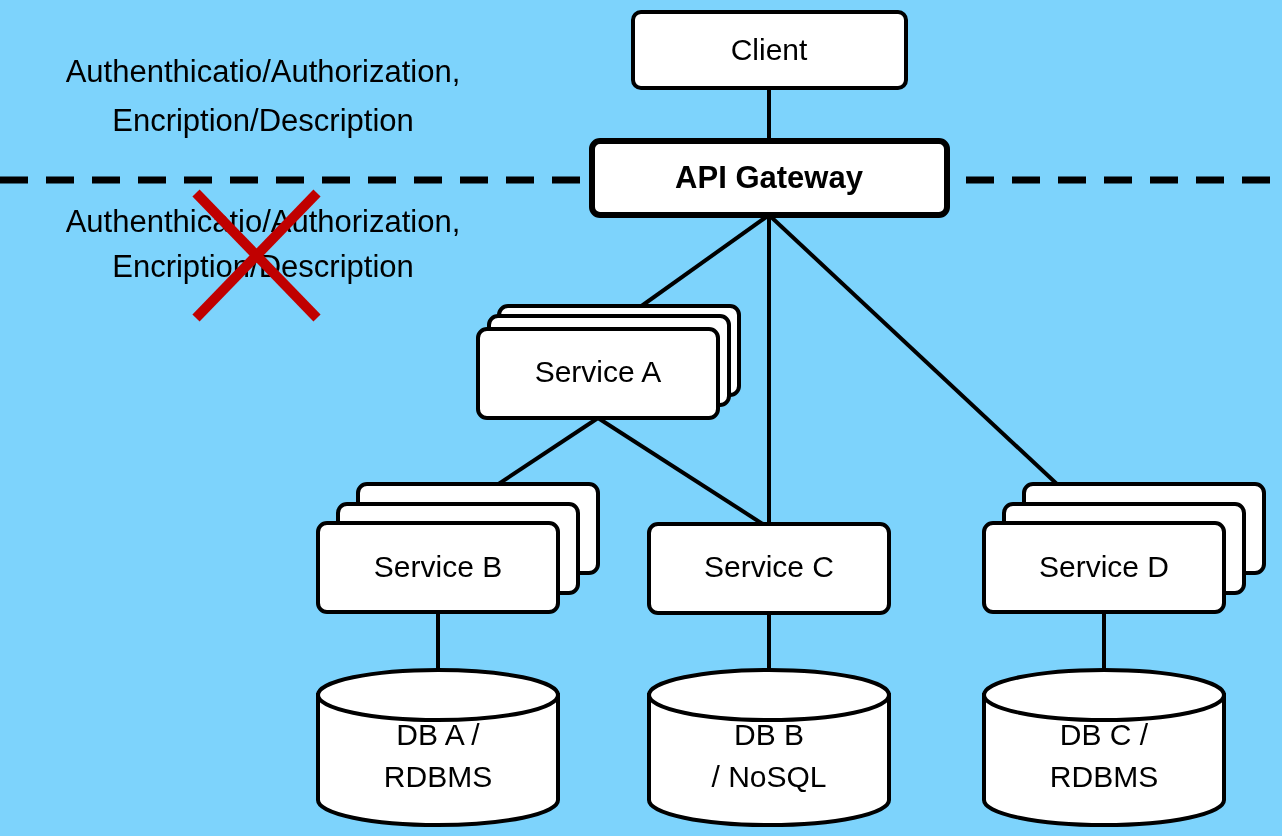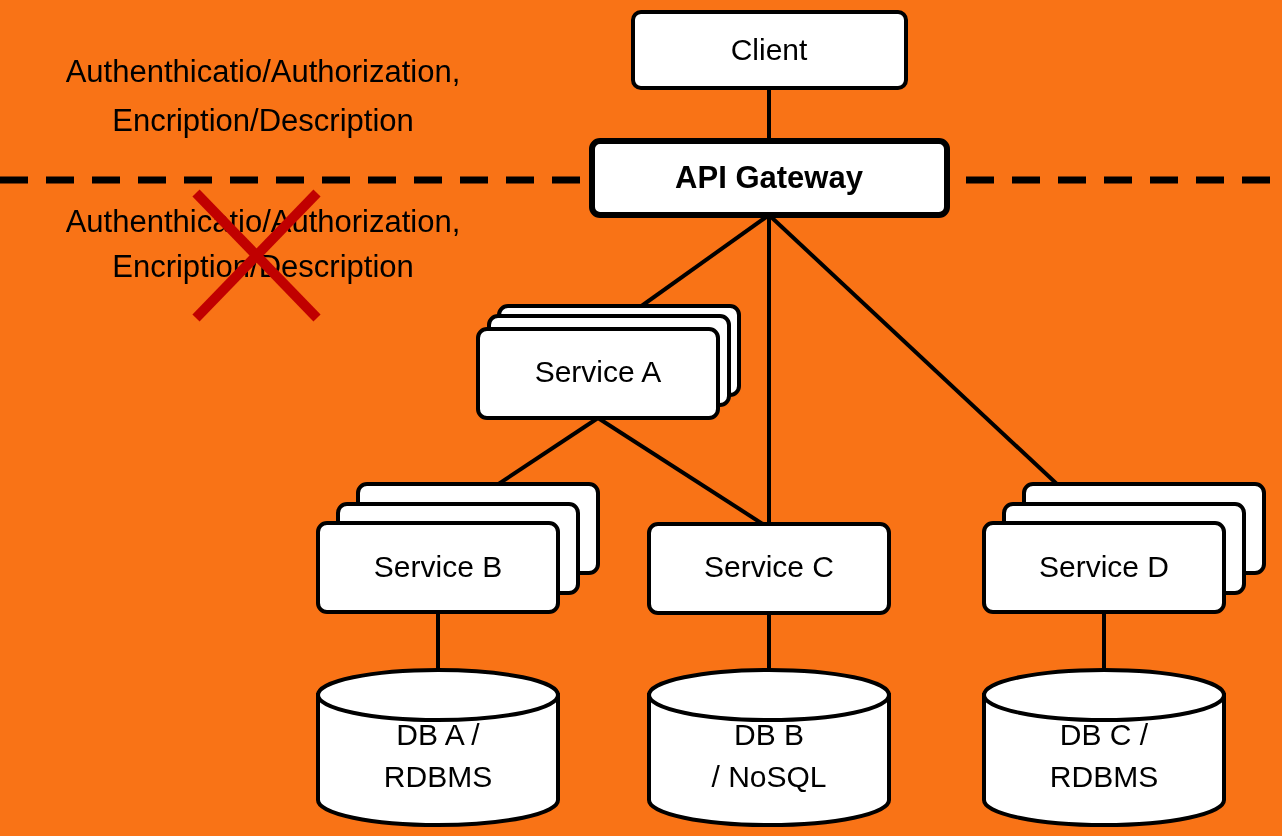--- a/index.html
+++ b/index.html
@@ -8,21 +8,21 @@
     padding: 0;
     background: #ffffff;
   }
   body {
     font-family: "Liberation Sans", sans-serif;
   }
   #diagram-root {
     position: relative;
     width: 1282px;
     height: 836px;
-    background: #f97316;
+    background: #7dd3fc;
     overflow: hidden;
   }
   #diagram-svg {
     position: absolute;
     top: 0;
     left: 0;
     width: 1282px;
     height: 836px;
     display: block;
   }

